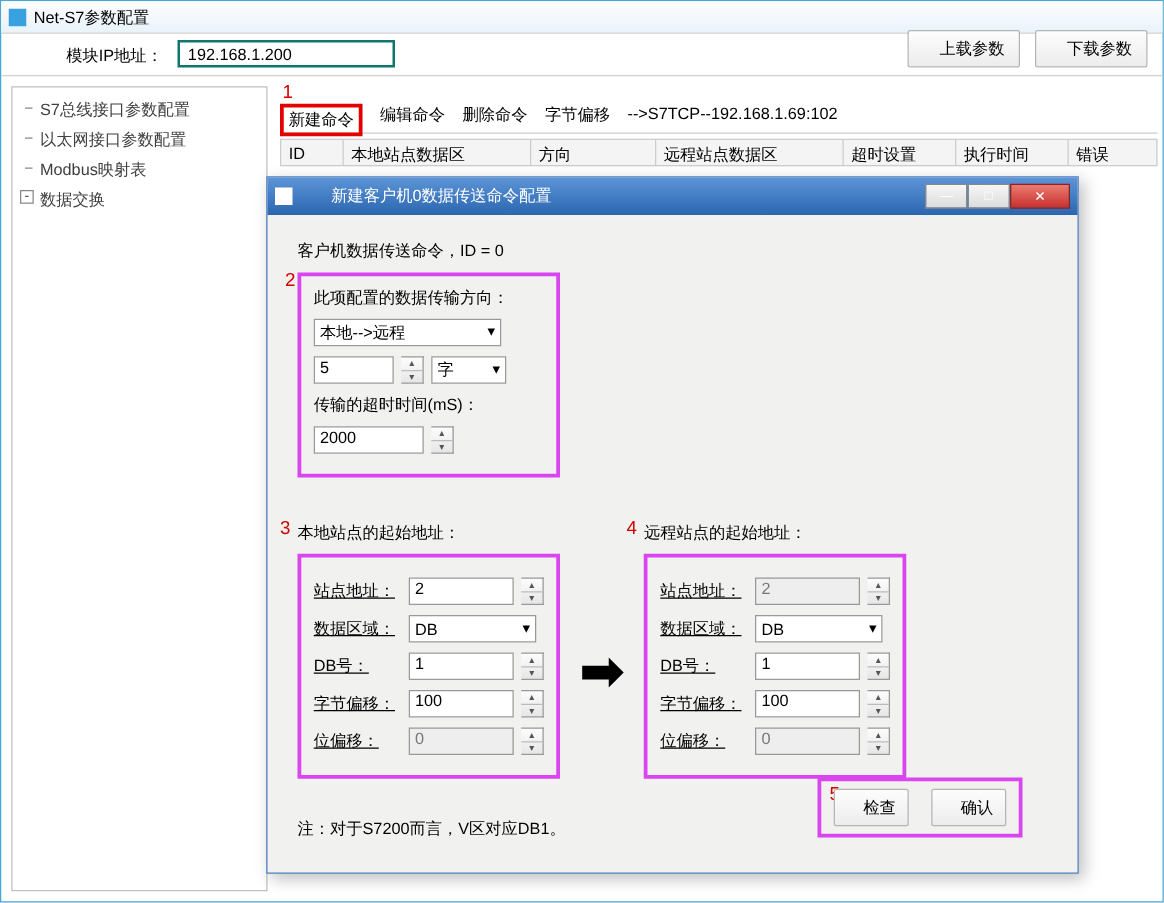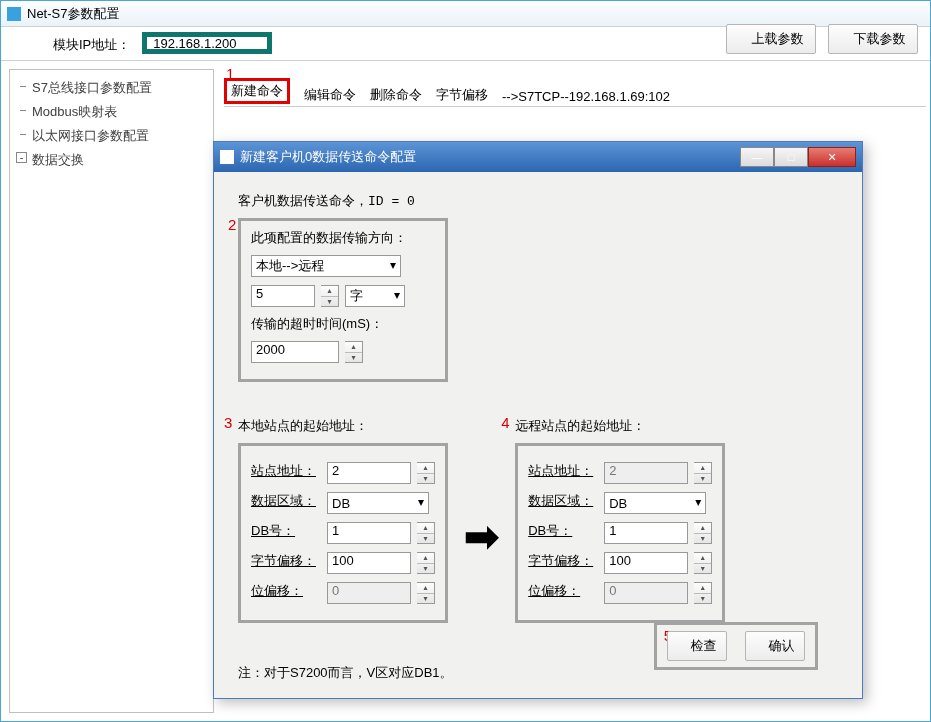--- a/index.html
+++ b/index.html
@@ -2,59 +2,59 @@
 <html><head>
 <meta charset="utf-8">
 <style>
   * { box-sizing: border-box; font-family: "Microsoft YaHei", "SimSun", Arial, sans-serif; font-size: 13px; }
   body { margin:0; padding:0; width:931px; height:722px; background:#fff; overflow:hidden; }
   .win { border:1px solid #4aa6d4; width:931px; height:722px; position:relative; }
   .titlebar { height:26px; background:linear-gradient(#fdfdfe,#e9f3fa); display:flex; align-items:center; padding:0 6px; font-size:13px; border-bottom:1px solid #d0d0d0;}
   .titlebar .icon { width:14px; height:14px; background:#3aa1e0; margin-right:6px; display:inline-block;}
   .addrbar { height:34px; display:flex; align-items:flex-end; padding:6px 12px; gap:12px; border-bottom:1px solid #d0d0d0;}
   .addrbar .label { margin-left:40px; }
-  .addrbar .ipbox { width:130px; height:22px; border:5px solid #0f766e; padding:2px 6px; background:#fff; display:flex; align-items:center;}
+  .addrbar .ipbox { width:174px; height:22px; border:2px solid #0f766e; padding:2px 6px; background:#fff; display:flex; align-items:center;}
   .spacer { flex:1; }
   .btn { height:30px; min-width:90px; border:1px solid #b5b5b5; background:linear-gradient(#fdfdfd,#ececec); display:inline-flex; align-items:center; justify-content:center; cursor:pointer; border-radius:2px;padding-left:13px;}
   .main { display:flex; height:calc(100% - 60px); }
   .sidebar { width:205px; border:1px solid #c0c0c0; margin:8px 0 8px 8px; padding:6px 4px; background:#fff;}
   .tree-item { padding:3px 4px 3px 18px; white-space:nowrap; color:#404040; font-weight:normal; position:relative;}
   .tree-item::before{content:"";position:absolute;left:6px;top:10px;width:6px;height:1px;background:#888;}
   .tree-child { padding:3px 4px 3px 44px; font-weight:bold; color:#333; position:relative;}
   .tree-toggle{position:absolute;left:2px;top:4px;width:11px;height:11px;border:1px solid #888;font-size:11px;line-height:9px;text-align:center;background:#fff;}
   .content { flex:1; position:relative; padding:0; }
-  .cmdbar { position:absolute; left:10px; top:22px; right:4px; height:24px; display:flex; align-items:flex-end; gap:14px; border-bottom:1px solid #ccc; padding-bottom:2px;}
+  .cmdbar { position:absolute; left:10px; top:22px; right:4px; height:24px; display:flex; align-items:flex-start; gap:14px; border-bottom:1px solid #ccc; padding-bottom:12px;}
   .cmdbar span { cursor:pointer; }
   .cmdbox-red{ border:3px solid #e40000; padding:1px 4px;}
   .table-header{ position:absolute; left:10px; top:50px; right:4px; height:22px; display:flex; background:#f4f4f4; border:1px solid #ccc;}
   .th{border-right:1px solid #ccc;padding:3px 6px;white-space:nowrap;}
   
   .dialog{ position:absolute; left:212px; top:140px; width:650px; height:558px; border:1px solid #4a7bc0; background:#f1f1f0; box-shadow:4px 4px 12px rgba(0,0,0,0.25);}
-  .dlg-title{ height:30px; background:linear-gradient(#5c94d6,#2b66b0); color:#fff; display:flex; align-items:center; padding:0 6px; font-size:13px;}
+  .dlg-title{ height:30px; background:linear-gradient(#5c94d6,#2b66b0); color:#fff; display:flex; align-items:center; padding:0 6px; font-size:13px;gap:25px;}
   .dlg-title .icon{width:14px;height:14px;background:#fff;margin-right:6px;display:inline-block;}
   .dlg-title .spacer{flex:1;}
   .winbtns{display:flex;gap:0;}
   .winbtn{width:34px;height:20px;background:linear-gradient(#f6f6f6,#dcdcdc);border:1px solid #888;display:flex;align-items:center;justify-content:center;font-size:11px;cursor:pointer;}
   .winbtn.close{background:linear-gradient(#e97c72,#c9302c);color:#fff;border-color:#902018;width:48px;}
   .dlg-body{ position:relative; padding:16px 24px; height:calc(100% - 30px);}
-  .section-title{ margin:4px 0 8px 0;font-family:Liberation Mono, monospace;}
-  .red-frame{ border:3px solid #a3a3a3; padding:8px 10px; margin-bottom:14px; }
-  .row{ display:flex; align-items:flex-start; margin:8px 0; gap:6px;}
+  .section-title{ margin:4px 0 8px 0;}
+  .red-frame{ border:3px solid #d946ef; padding:8px 10px; margin-bottom:14px; }
+  .row{ display:flex; align-items:center; margin:8px 0; gap:6px;}
   .lbl{ width:70px;text-decoration:underline; }
   .input{ height:22px; border:1px solid #999; background:#fff; padding:0 4px; }
   .input.dis{ background:#eee; color:#777;}
   .select{ height:22px; border:1px solid #999; background:#fff; padding:0 4px; display:flex; align-items:center; position:relative; }
   .select::after{content:"▾"; position:absolute; right:4px; top:2px; font-size:12px;}
   .spin{ width:18px; height:22px; border:1px solid #999; border-left:none; background:linear-gradient(#fdfdfd,#e6e6e6); display:flex; flex-direction:column;}
   .spin div{flex:1;display:flex;align-items:center;justify-content:center;font-size:8px;color:#555;border-bottom:1px solid #bbb;}
   .spin div:last-child{border-bottom:none;}
   .cols{ display:flex; align-items:flex-start; gap:16px;}
   .colbox{ width:210px;}
   .arrow{ font-size:42px; font-weight:bold; align-self:center; margin-top:40px;}
-  .note{ position:absolute; left:24px; bottom:16px;}
+  .note{ position:absolute; left:24px; bottom:26px;}
   .footer-btns{ position:absolute; right:44px; bottom:14px; display:flex; gap:18px;}
   .annot{ position:absolute; color:#d40000; font-size:15px; }
 </style>
 </head>
 <body>
 
 <div class="win">
 
   <div class="titlebar">
     <span class="icon"></span>
@@ -65,39 +65,48 @@
     <span class="label">模块IP地址：</span>
     <span class="ipbox">192.168.1.200</span>
     <span class="spacer"></span>
     <span class="btn">上载参数</span>
     <span class="btn">下载参数</span>
   </div>
 
   <div class="main">
     <div class="sidebar">
       <div class="tree-item">S7总线接口参数配置</div>
+      <div class="tree-item">以太网接口参数配置</div>
       <div class="tree-item">Modbus映射表</div>
-      <div class="tree-item">以太网接口参数配置</div>
       <div class="tree-item" style="padding-left:18px;">
         <span class="tree-toggle">-</span>
         <span>数据交换</span>
       </div>
     </div>
 
     <div class="content">
       <span class="annot" style="left:12px;top:4px;">1</span>
 
       <div class="cmdbar">
         <span class="cmdbox-red">新建命令</span>
         <span>编辑命令</span>
         <span>删除命令</span>
         <span>字节偏移</span>
         <span>--&gt;S7TCP--192.168.1.69:102</span>
       </div>
 
+      <div class="table-header">
+        <div class="th" style="width:50px">ID</div>
+        <div class="th" style="width:150px">本地站点数据区</div>
+        <div class="th" style="width:100px">方向</div>
+        <div class="th" style="width:150px">远程站点数据区</div>
+        <div class="th" style="width:90px">超时设置</div>
+        <div class="th" style="width:90px">执行时间</div>
+        <div class="th" style="flex:1;border-right:none">错误</div>
+      </div>
     </div>
   </div>
 
   <div class="dialog">
     <div class="dlg-title">
       <span class="icon"></span>
       <span>新建客户机0数据传送命令配置</span>
       <span class="spacer"></span>
       <span class="winbtns">
         <span class="winbtn">—</span>

